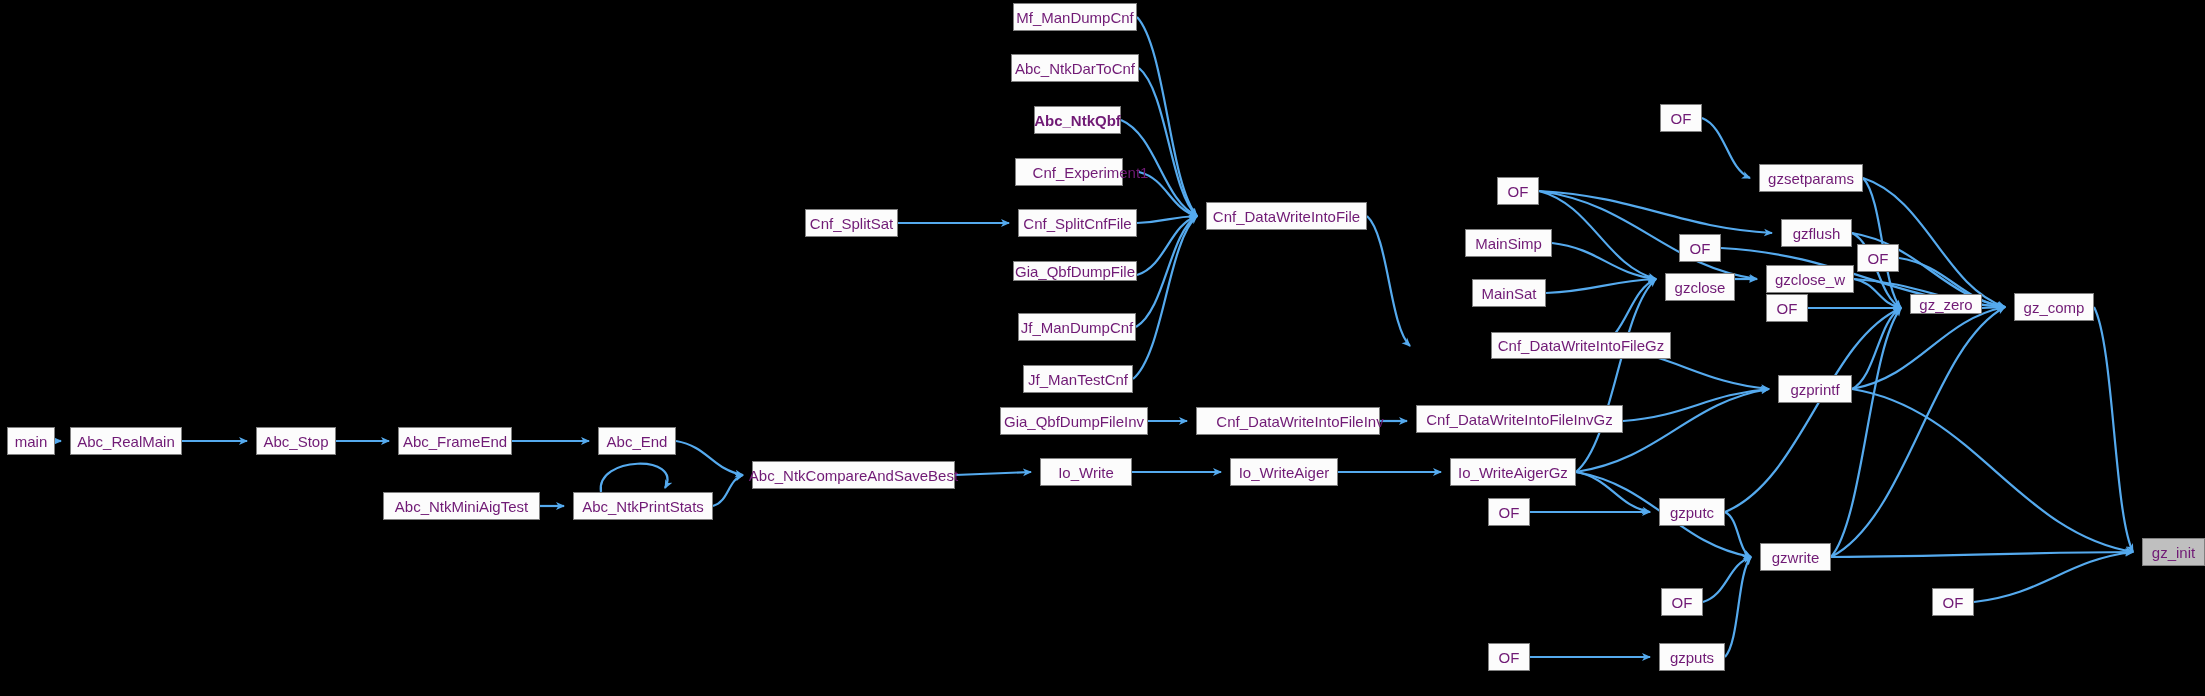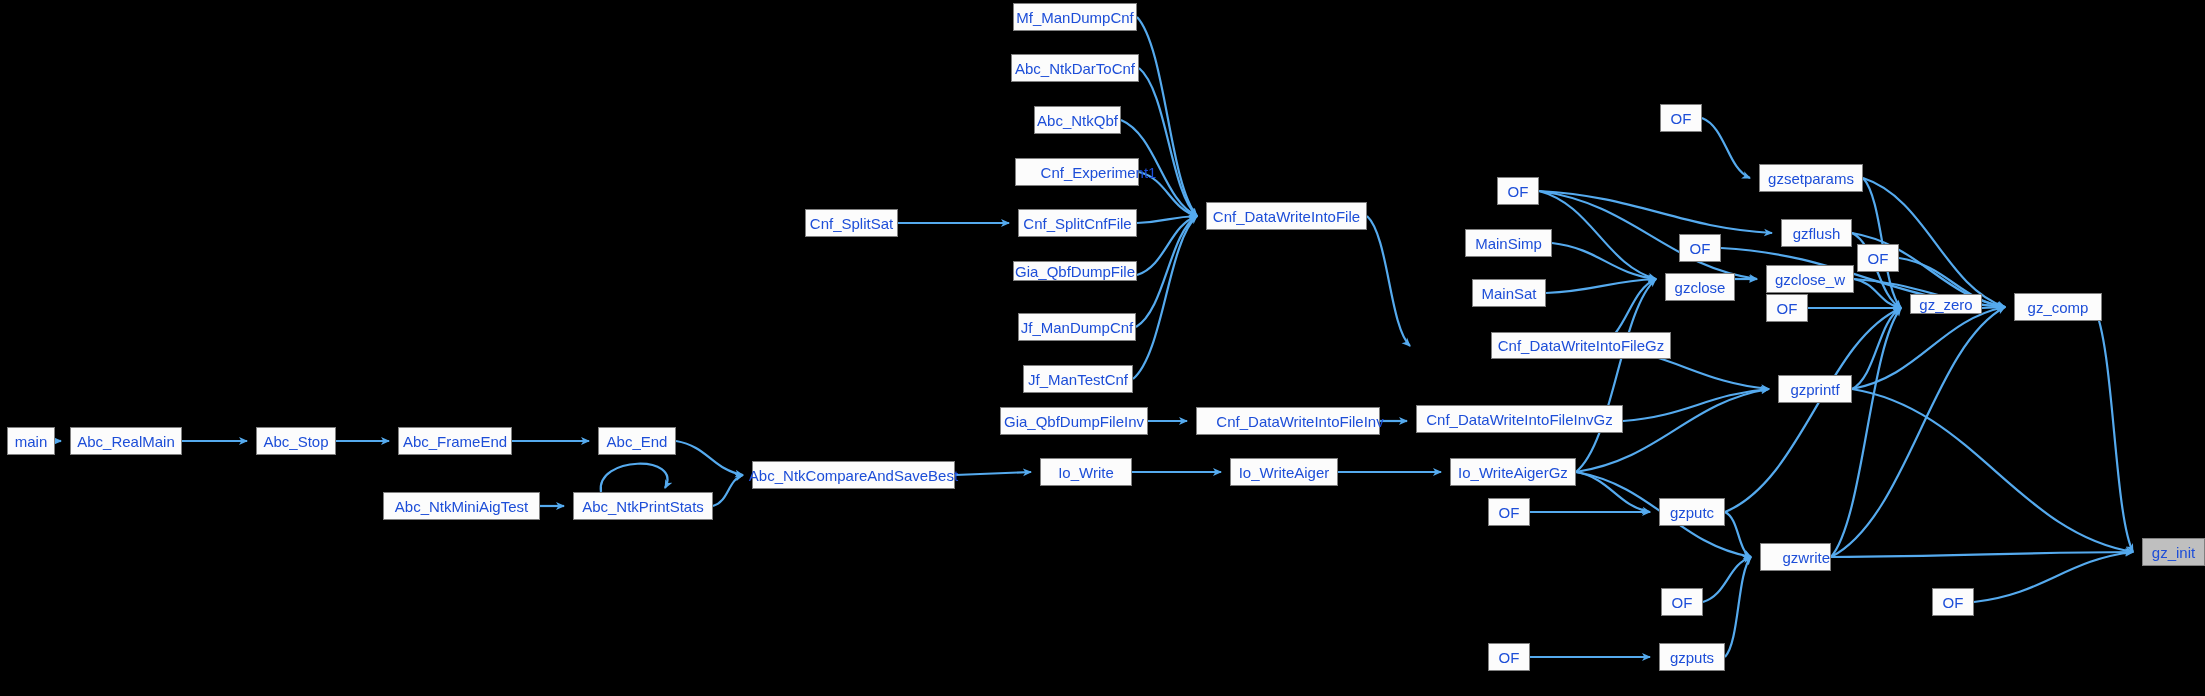--- a/index.html
+++ b/index.html
@@ -9,21 +9,21 @@
     background:#000000;
     overflow:hidden;
     font-family:"Liberation Sans", sans-serif;
   }
   svg#edges{position:absolute;left:0;top:0;width:2205px;height:696px;}
   .node{
     position:absolute;
     box-sizing:border-box;
     background:#FCFCFC;
     border:1px solid #808080;
-    color:#1d4ed8;
+    color:#701a75;
     font-size:15px;
     line-height:1;
     display:flex;
     align-items:center;
     justify-content:center;
     white-space:nowrap;
     z-index:5;
     letter-spacing:0px;
   }
   .node.hl{ background:#BFBFBF; }
@@ -126,24 +126,24 @@
       </div>
       <div class="node" style="left: 752px; top: 461px; width: 203px; height: 28px;">
         <span>Abc_NtkCompareAndSaveBest</span>
       </div>
       <div class="node" style="left: 1013px; top: 3px; width: 124px; height: 28px;">
         <span>Mf_ManDumpCnf</span>
       </div>
       <div class="node" style="left: 1011px; top: 54px; width: 128px; height: 28px;">
         <span>Abc_NtkDarToCnf</span>
       </div>
-      <div class="node" style="left: 1034px; top: 106px; width: 87px; height: 28px;">
+      <div class="node" style="left: 1034px; top: 106px; width: 87px; height: 28px; font-weight: bold;">
         <span>Abc_NtkQbf</span>
       </div>
-      <div class="node" style="left: 1015px; top: 158px; width: 124px; height: 28px; padding-left: 43px;">
+      <div class="node" style="left: 1015px; top: 158px; width: 108px; height: 28px; padding-left: 43px;">
         <span>Cnf_Experiment1</span>
       </div>
       <div class="node" style="left: 805px; top: 209px; width: 93px; height: 28px;">
         <span>Cnf_SplitSat</span>
       </div>
       <div class="node" style="left: 1018px; top: 209px; width: 119px; height: 28px;">
         <span>Cnf_SplitCnfFile</span>
       </div>
       <div class="node" style="left: 1013px; top: 261px; width: 124px; height: 20px;">
         <span>Gia_QbfDumpFile</span>
@@ -198,42 +198,42 @@
       </div>
       <div class="node" style="left: 1766px; top: 265px; width: 88px; height: 28px;">
         <span>gzclose_w</span>
       </div>
       <div class="node" style="left: 1472px; top: 279px; width: 74px; height: 28px;">
         <span>MainSat</span>
       </div>
       <div class="node" style="left: 1857px; top: 244px; width: 42px; height: 28px;">
         <span>OF</span>
       </div>
-      <div class="node" style="left: 2014px; top: 293px; width: 88px; height: 28px;">
+      <div class="node" style="left: 2014px; top: 293px; width: 80px; height: 28px;">
         <span>gz_comp</span>
       </div>
       <div class="node" style="left: 1679px; top: 234px; width: 42px; height: 28px;">
         <span>OF</span>
       </div>
       <div class="node" style="left: 1766px; top: 294px; width: 42px; height: 28px;">
         <span>OF</span>
       </div>
       <div class="node" style="left: 1910px; top: 294px; width: 72px; height: 20px;">
         <span>gz_zero</span>
       </div>
       <div class="node" style="left: 1778px; top: 375px; width: 74px; height: 28px;">
         <span>gzprintf</span>
       </div>
       <div class="node" style="left: 1488px; top: 498px; width: 42px; height: 28px;">
         <span>OF</span>
       </div>
       <div class="node" style="left: 1659px; top: 498px; width: 66px; height: 28px;">
         <span>gzputc</span>
       </div>
-      <div class="node" style="left: 1760px; top: 543px; width: 71px; height: 28px; justify-content: flex-end;">
+      <div class="node" style="left: 1760px; top: 543px; width: 71px; height: 28px;">
         <span>gzwrite</span>
       </div>
       <div class="node" style="left: 1661px; top: 588px; width: 42px; height: 28px;">
         <span>OF</span>
       </div>
       <div class="node" style="left: 1488px; top: 643px; width: 42px; height: 28px;">
         <span>OF</span>
       </div>
       <div class="node" style="left: 1659px; top: 643px; width: 66px; height: 28px;">
         <span>gzputs</span>

